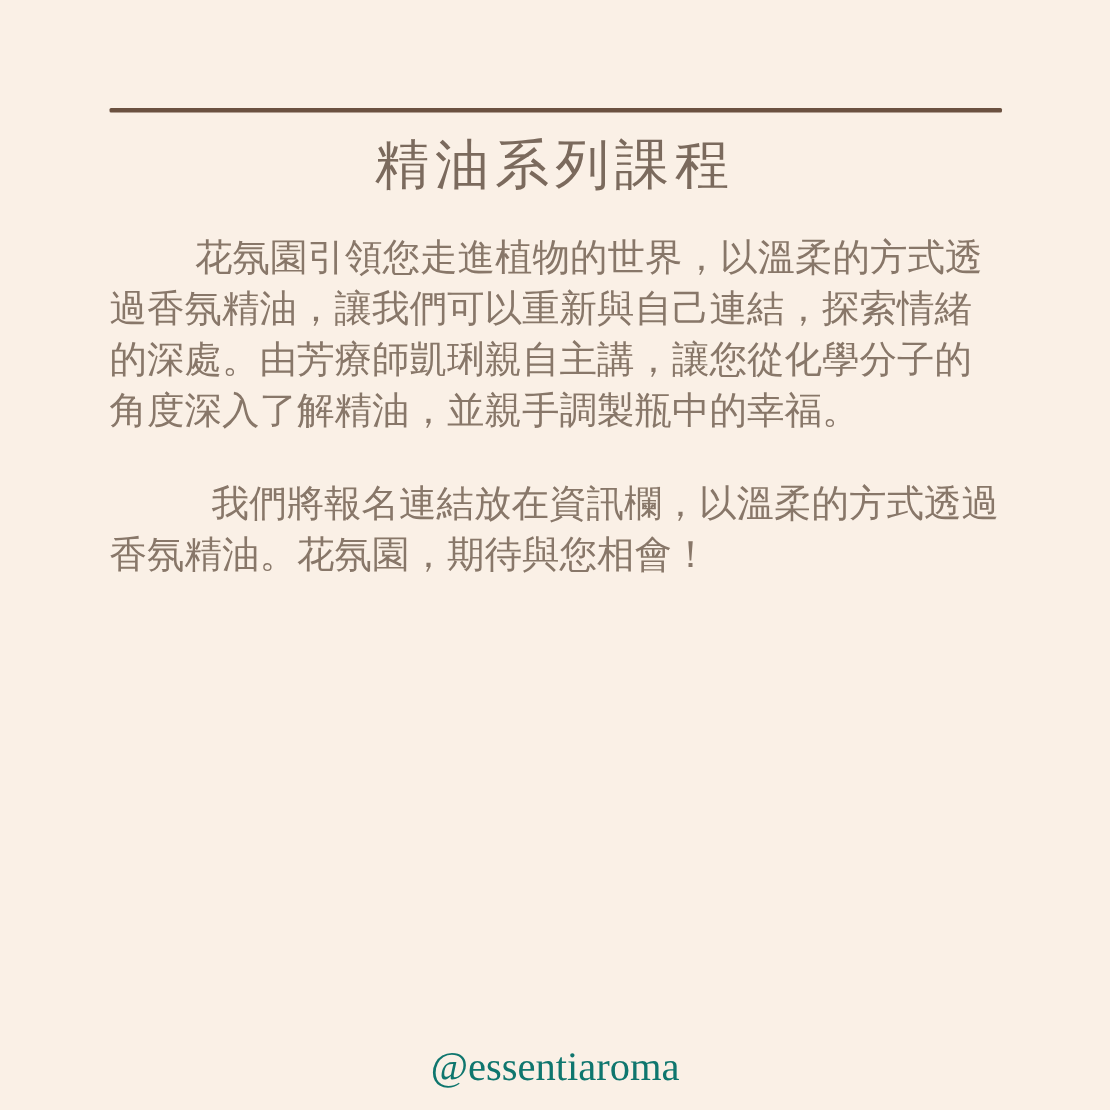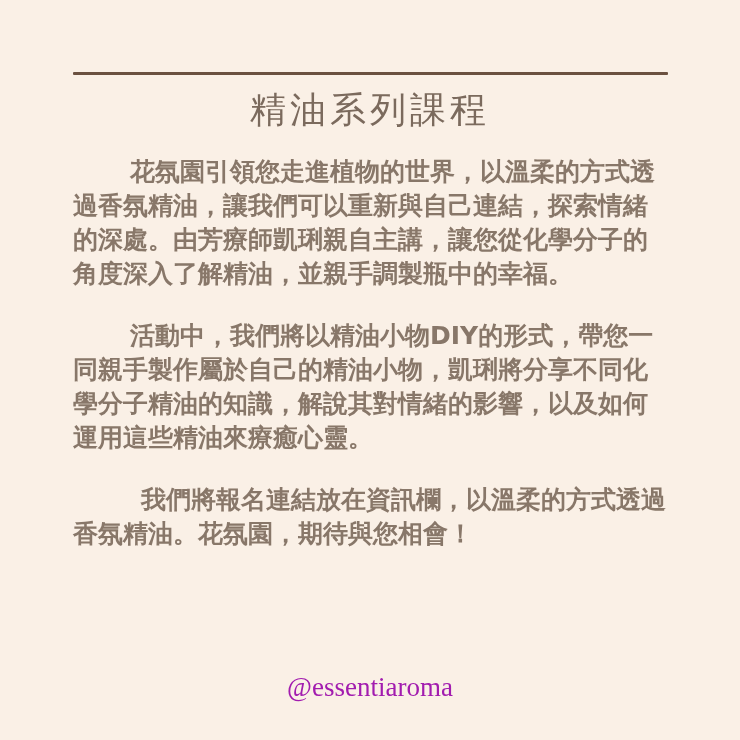--- a/index.html
+++ b/index.html
@@ -42,45 +42,44 @@
     top: 155px;
     left: 73px;
     width: 596px;
     font-size: 25px;
     line-height: 34px;
     color: #887769;
     text-align: left;
     word-break: break-word;
   }
 
-  .para { text-indent: 57px; font-weight: bold; }
+  .para { text-indent: 57px; }
   .para.gap { margin-bottom: 28px; }
   .para.indent-deep { text-indent: 68px; }
 
   .footer {
     position: absolute;
-    top: 672px;
+    top: 696px;
     left: 0;
     width: 100%;
     text-align: center;
     font-family: "Liberation Serif", serif;
     font-size: 27px;
-    color: #a21caf;
+    color: #0f766e;
   }
 </style>
 </head>
 <body>
 
 <div class="page">
 
   <div class="rule"></div>
 
   <h1 class="title">精油系列課程</h1>
 
   <div class="content">
     <p class="para gap">花氛園引領您走進植物的世界，以溫柔的方式透過香氛精油，讓我們可以重新與自己連結，探索情緒的深處。由芳療師凱琍親自主講，讓您從化學分子的角度深入了解精油，並親手調製瓶中的幸福。</p>
-    <p class="para gap">活動中，我們將以精油小物DIY的形式，帶您一同親手製作屬於自己的精油小物，凱琍將分享不同化學分子精油的知識，解說其對情緒的影響，以及如何運用這些精油來療癒心靈。</p>
     <p class="para indent-deep">我們將報名連結放在資訊欄，以溫柔的方式透過香氛精油。花氛園，期待與您相會！</p>
   </div>
 
   <div class="footer">@essentiaroma</div>
 
 </div>
 
 </body></html>

